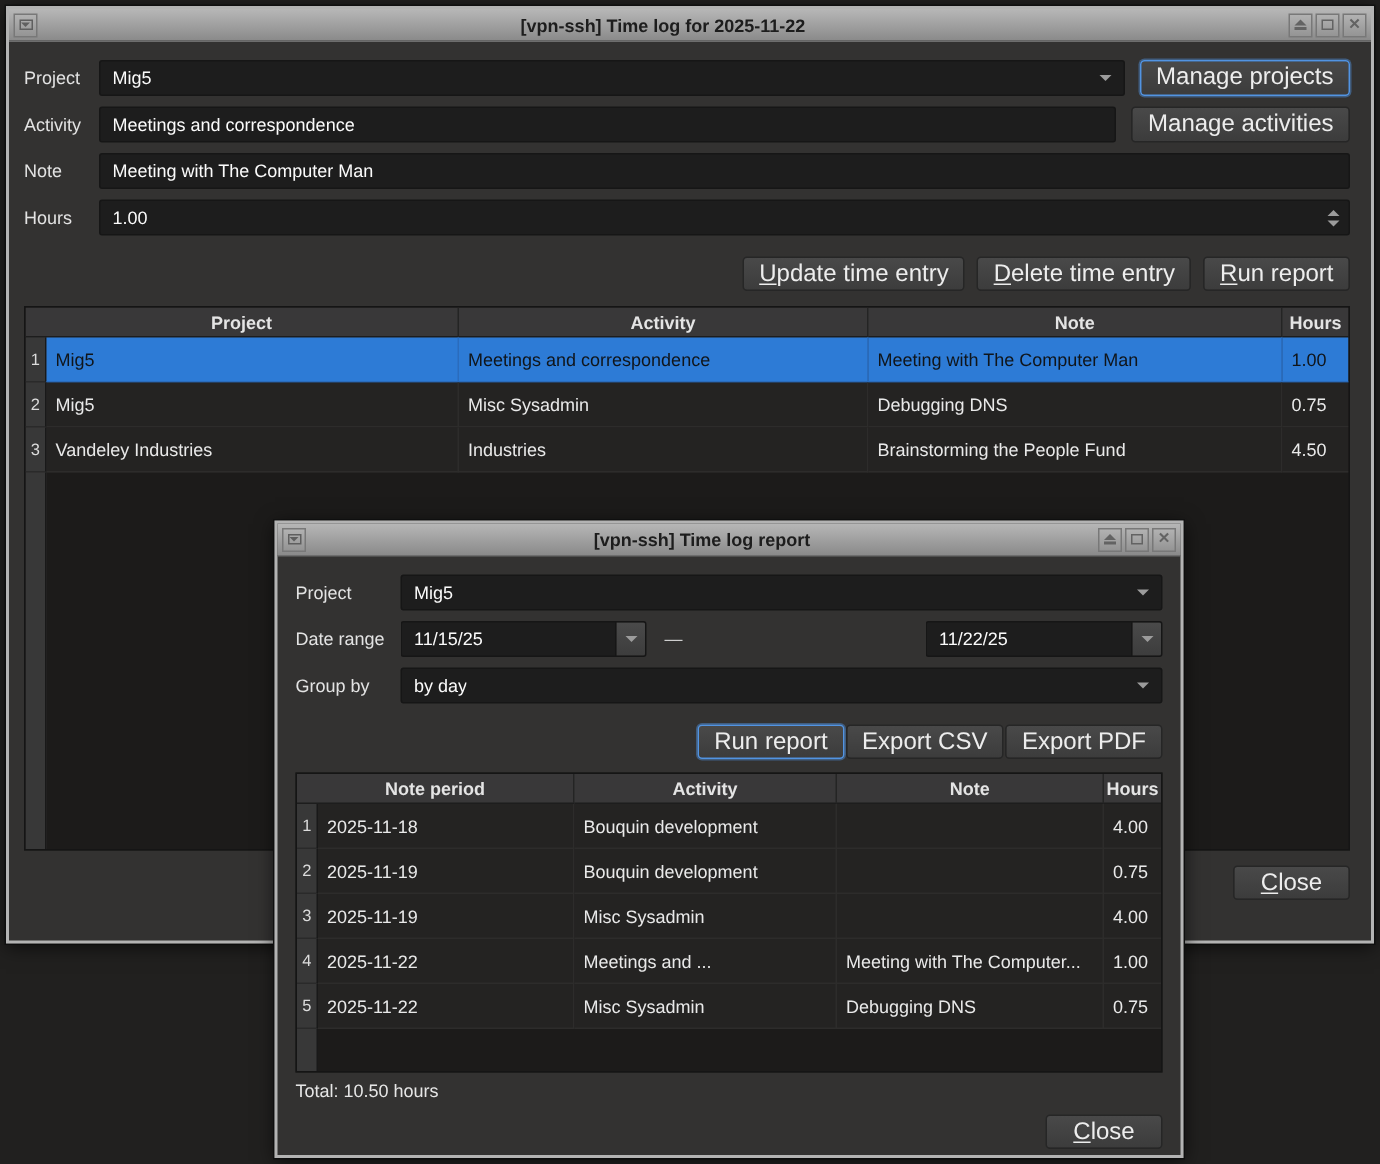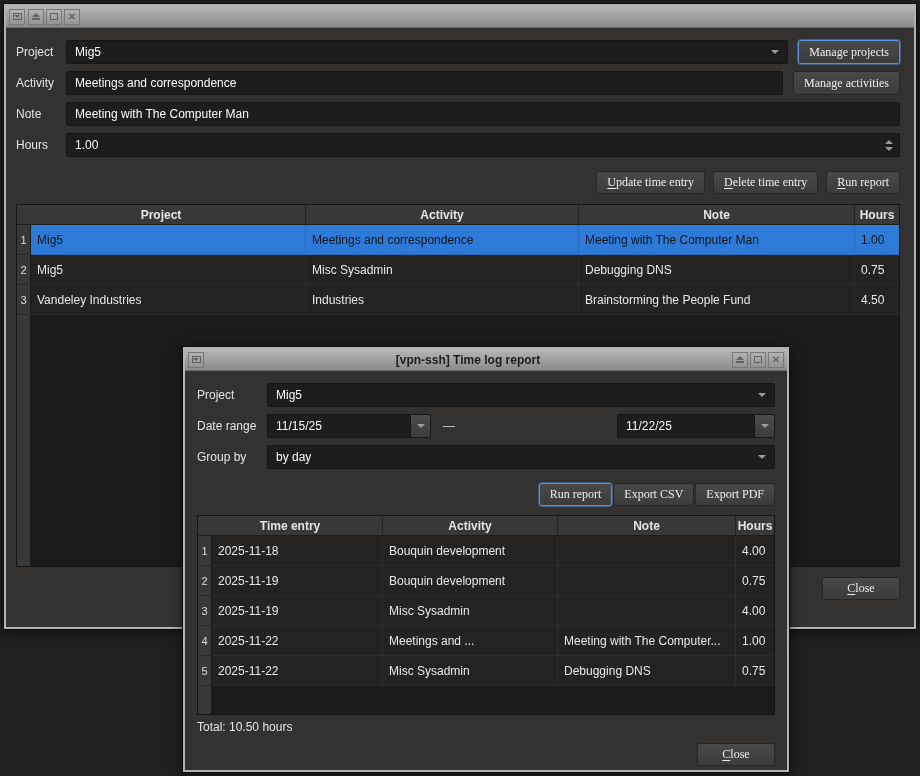--- a/index.html
+++ b/index.html
@@ -81,21 +81,21 @@
   .combo-text { overflow: hidden; white-space: nowrap; }
   .arrow-down {
     border-left: 4px solid transparent; border-right: 4px solid transparent;
     border-top: 4px solid #9c9c9c; margin-left: 8px; flex: 0 0 auto;
   }
 
   .btn {
     height: 23px; padding: 0 10px;
     background: linear-gradient(#494949, #3c3c3c);
     border: 1px solid #262626; border-radius: 3px;
-    color: #ededed; font-size: 12px; font-family: Liberation Serif, serif;
+    color: #ededed; font-size: 16px; font-family: Liberation Sans, sans-serif;
     display: inline-flex; align-items: center; justify-content: center;
     white-space: nowrap;
     text-align: right;
   }
   .btn.focused { border: 1px solid #5294e2; box-shadow: 0 0 0 1px rgba(82,148,226,.45); }
   .row-btn { margin-left: 10px; height: 24px; }
 
   .spin-wrap { position: relative; }
   .spin-buttons {
     position: absolute; right: 3px; top: 0; bottom: 0;
@@ -173,20 +173,21 @@
   .close-btn { min-width: 78px; }
 </style>
 </head>
 <body>
 
 <div class="window main-window">
   <div class="titlebar">
     <div class="tb-btn">
       <span class="menu-glyph"></span>
     </div>
+    <div class="tb-title">[vpn-ssh] Time log for 2025-11-22</div>
     <div class="tb-controls">
       <div class="tb-btn">
           <span class="glyph-eject"></span>
         </div>
       <div class="tb-btn">
           <span class="glyph-max"></span>
         </div>
       <div class="tb-btn">
           <span class="glyph-x">✕</span>
         </div>
@@ -333,21 +334,21 @@
     </div>
 
     <div class="btn-row dlg-btn-row">
       <button class="btn focused">Run report</button>
       <button class="btn">Export CSV</button>
       <button class="btn">Export PDF</button>
     </div>
 
     <div class="table report-table">
       <div class="thead report-head">
-        <div class="th">Time entry</div>
+        <div class="th">Note period</div>
         <div class="th">Activity</div>
         <div class="th">Note</div>
         <div class="th">Hours</div>
       </div>
       <div class="trow report-cols">
         <div class="td num">1</div>
         <div class="td">2025-11-18</div>
         <div class="td">Bouquin development</div>
         <div class="td"></div>
         <div class="td">4.00</div>

